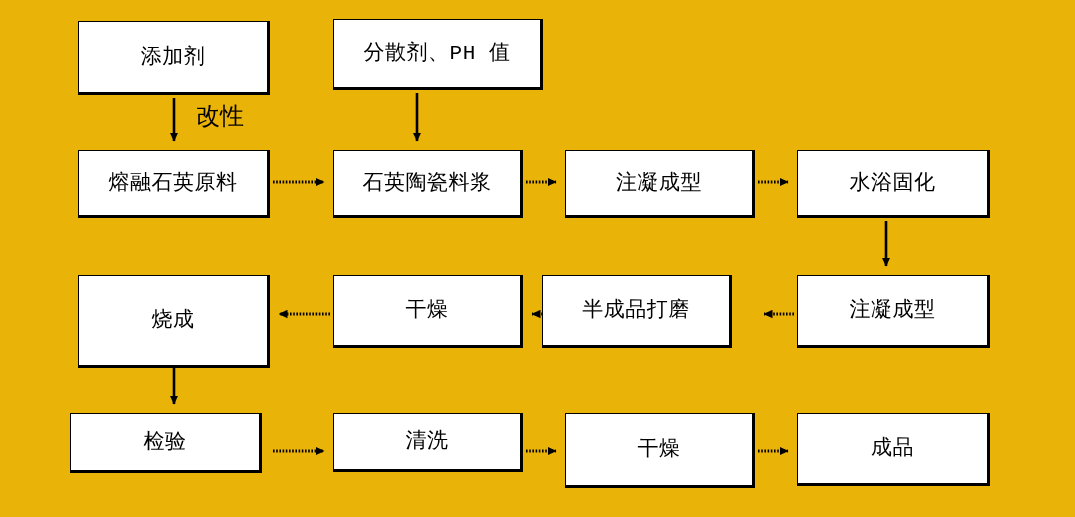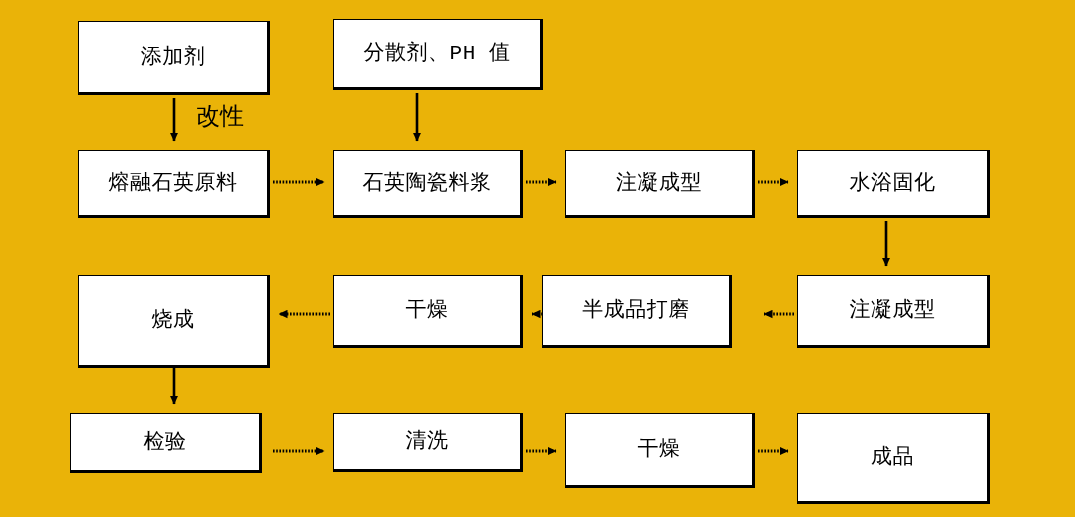--- a/index.html
+++ b/index.html
@@ -150,19 +150,19 @@
   </div>
   <div class="node" style="left: 70px; top: 413px; width: 192px; height: 60px;">
     <span class="node-label">检验</span>
   </div>
   <div class="node" style="left: 333px; top: 413px; width: 190px; height: 59px;">
     <span class="node-label">清洗</span>
   </div>
   <div class="node" style="left: 565px; top: 413px; width: 190px; height: 75px;">
     <span class="node-label">干燥</span>
   </div>
-  <div class="node" style="left: 797px; top: 413px; width: 193px; height: 91px;">
+  <div class="node" style="left: 797px; top: 413px; width: 193px; height: 73px;">
     <span class="node-label">成品</span>
   </div>
 
   <div class="edge-label" style="left: 196px; top: 106px;">改性</div>
 
 </div>
 
 </body></html>

